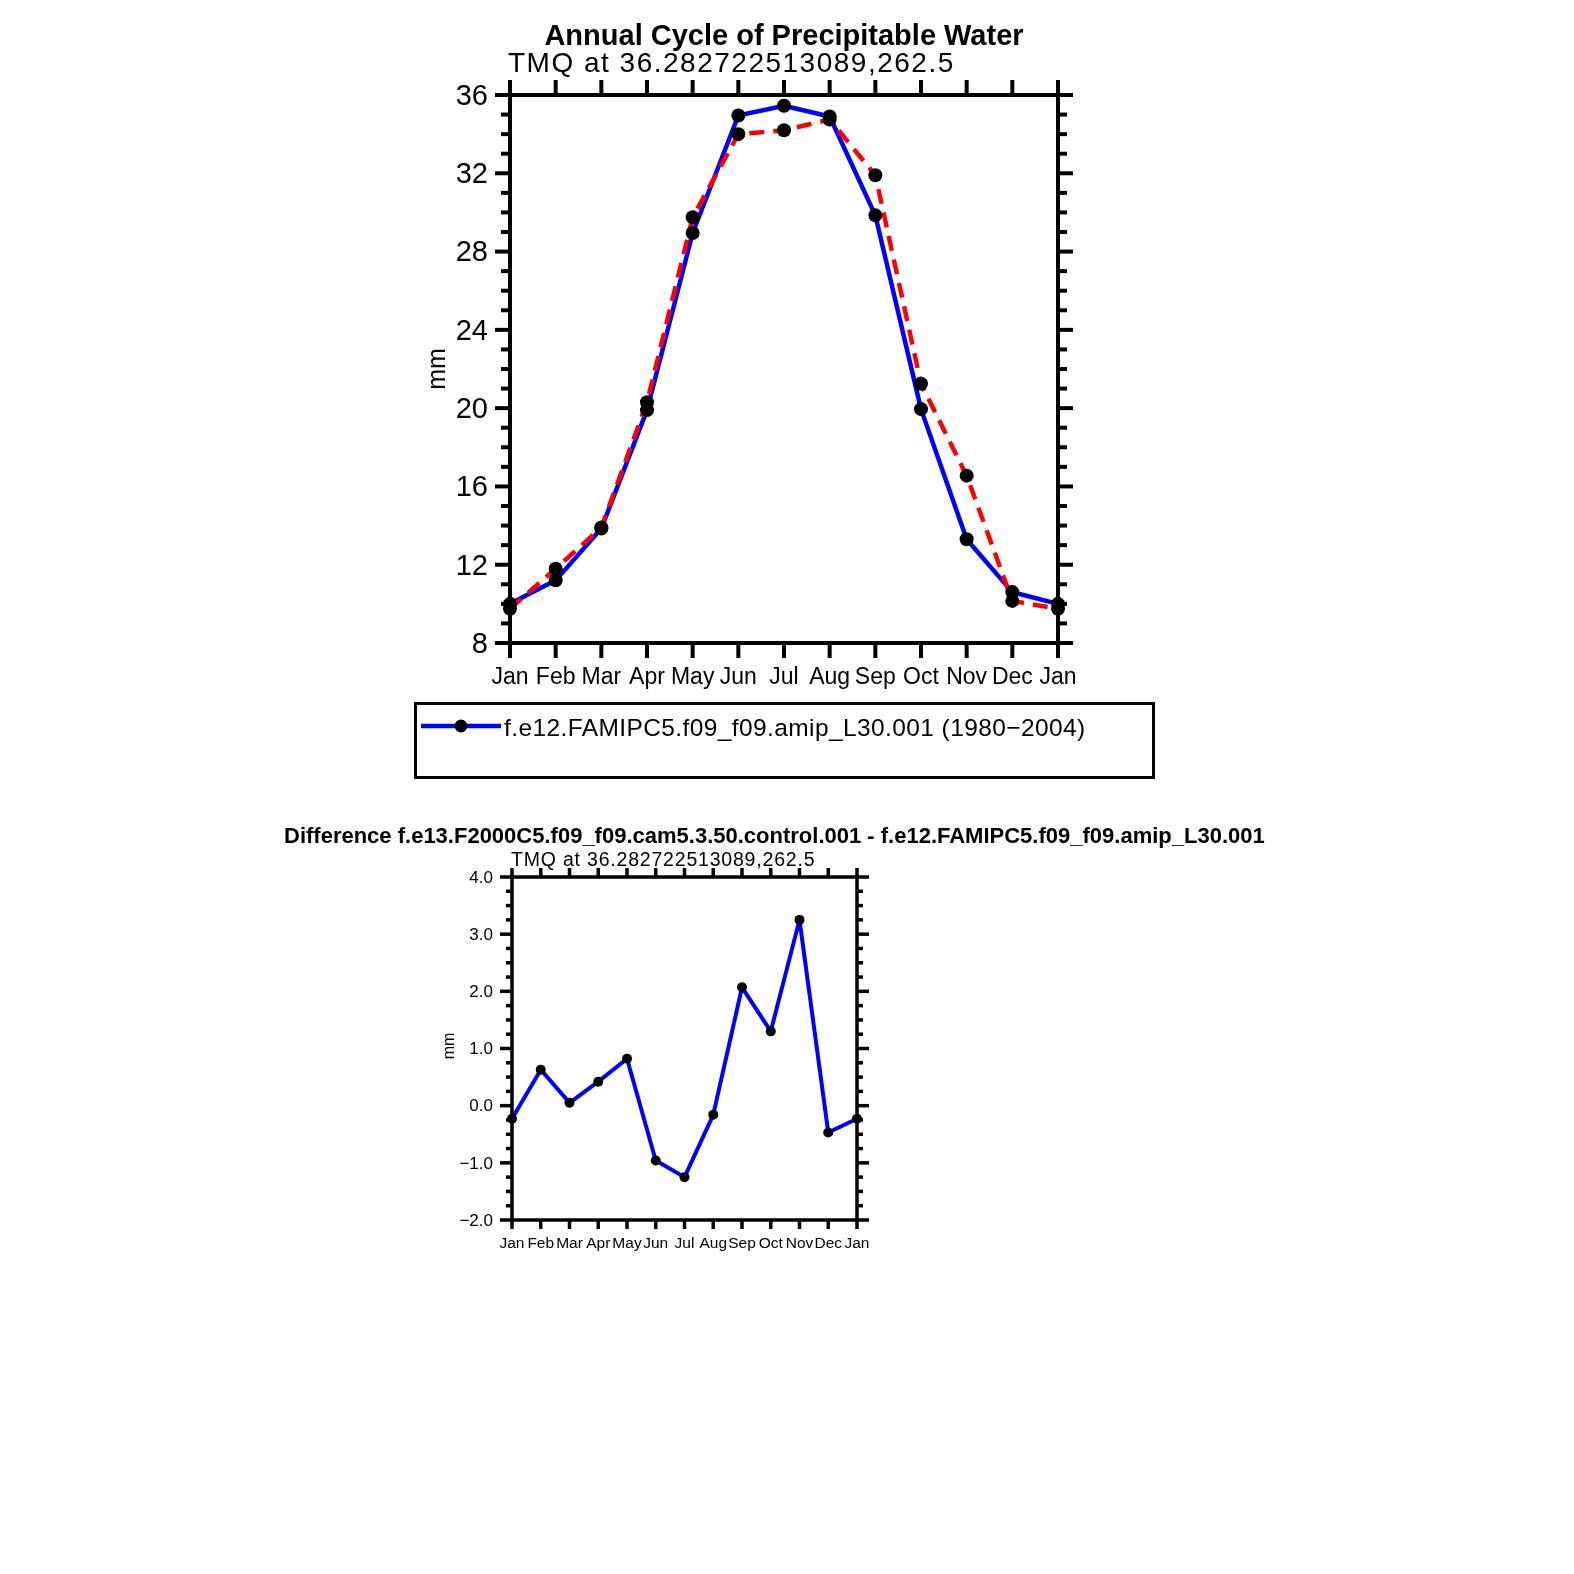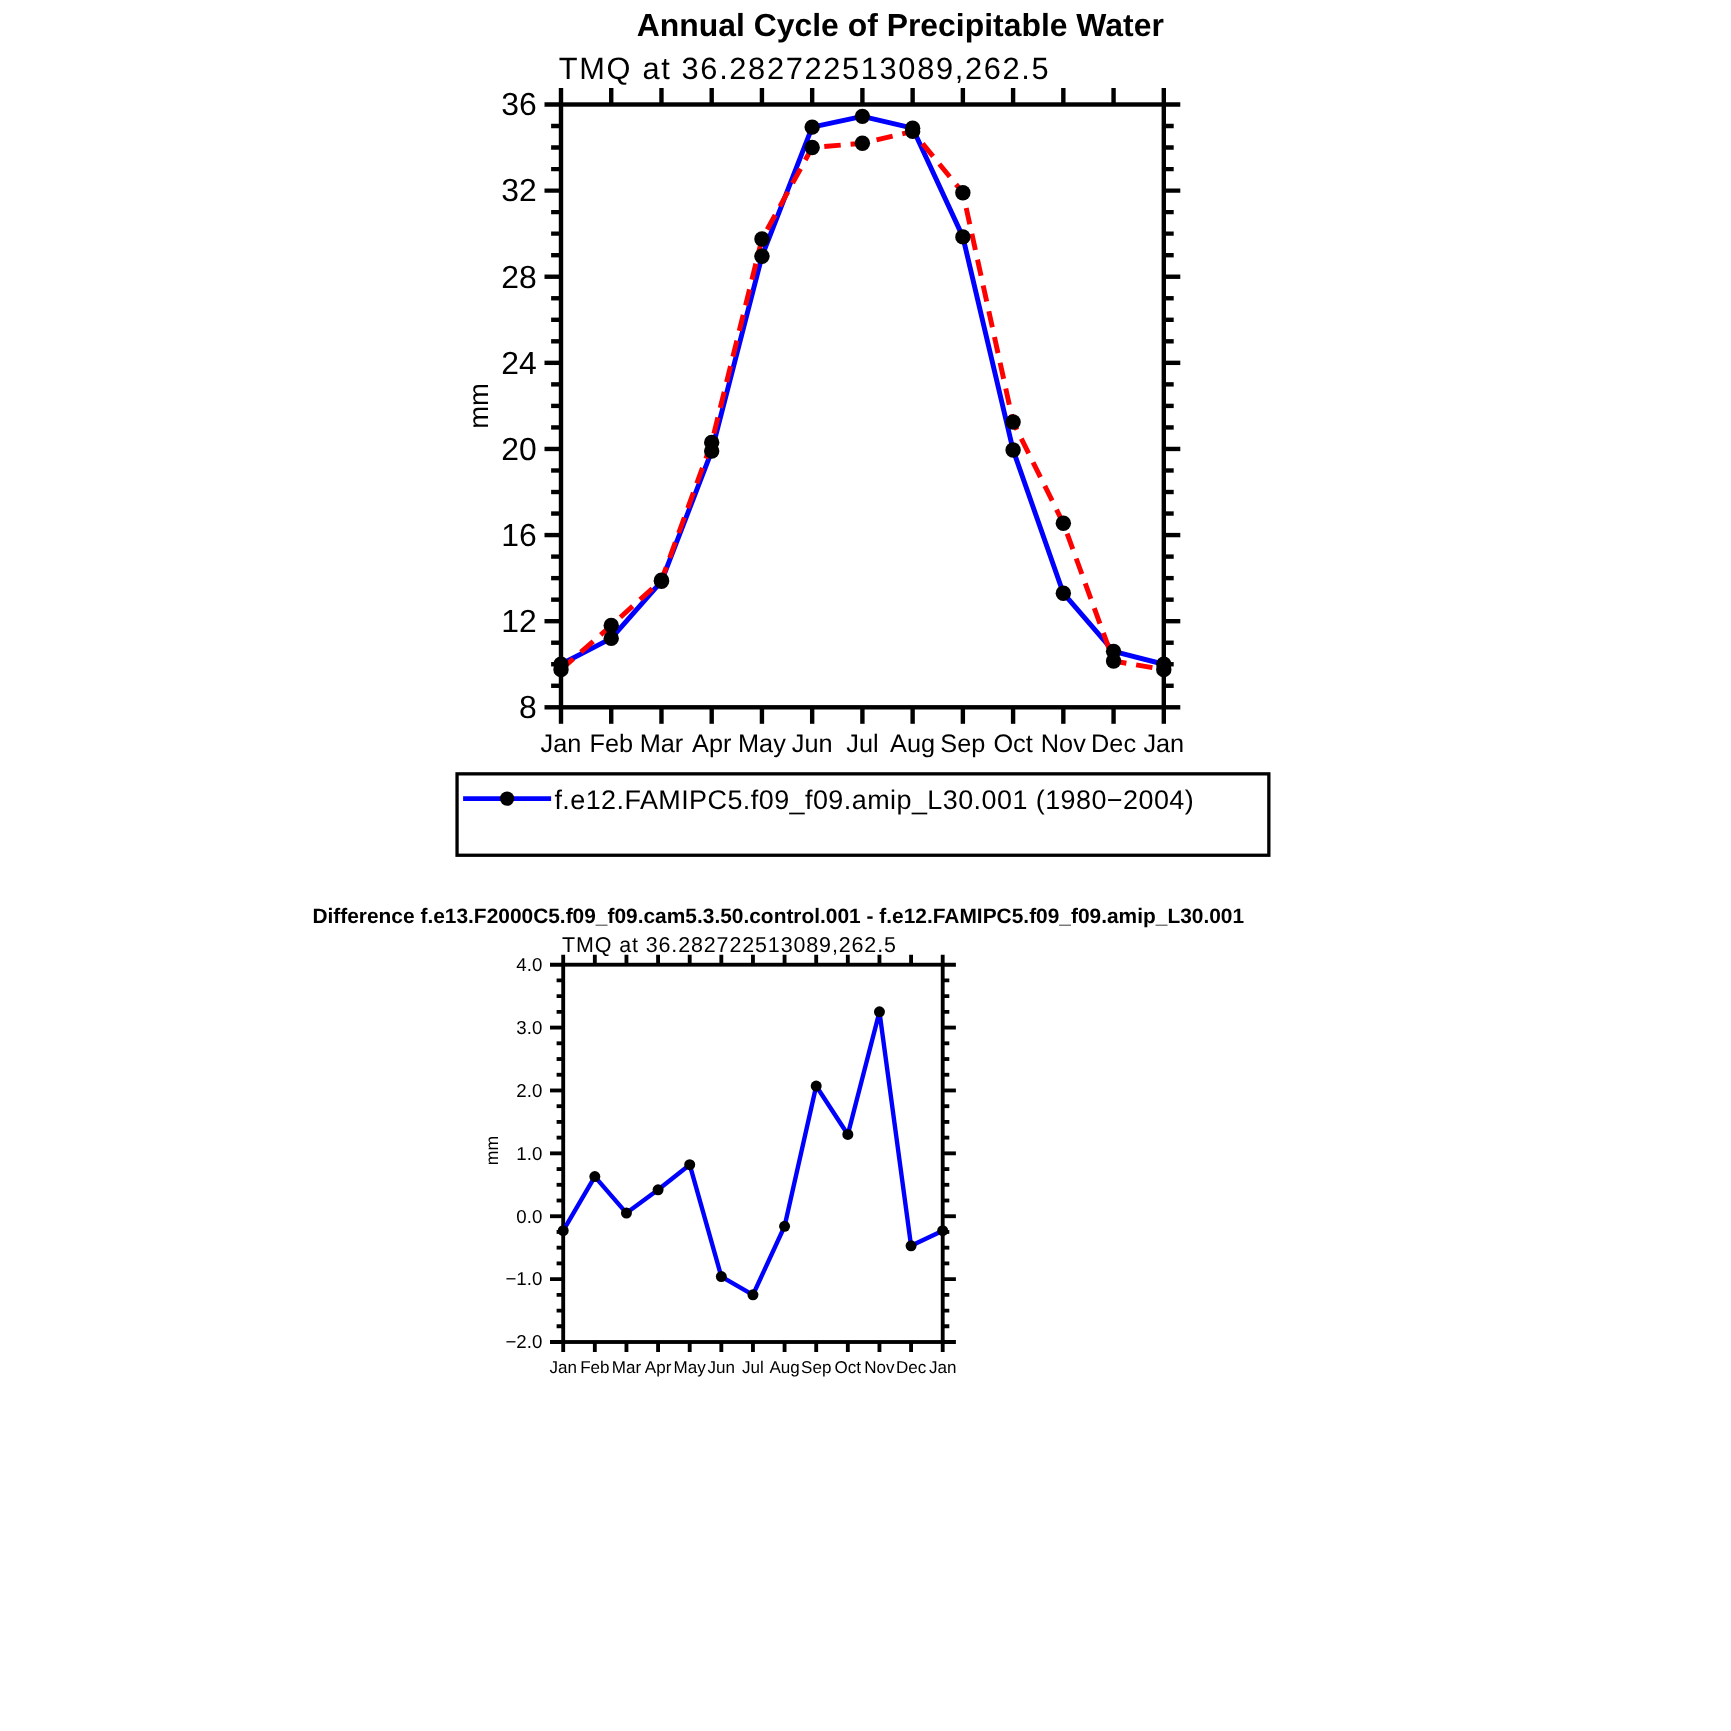--- a/index.html
+++ b/index.html
@@ -1,35 +1,35 @@
 <!DOCTYPE html>
 <html><head>
 <meta charset="utf-8">
 <style>
   html,body{margin:0;padding:0;background:#ffffff;}
   body{width:1574px;height:1574px;position:relative;overflow:hidden;
        font-family:"Liberation Sans",sans-serif;color:#000;}
   #canvas{position:absolute;left:0;top:0;width:1574px;height:1574px;background:#fff;}
 
-  .title-top{position:absolute;left:510px;top:8px;width:548px;text-align:right;
+  .title-top{position:absolute;left:510px;top:19px;width:548px;text-align:center;
              font-size:29px;font-weight:bold;white-space:nowrap;}
   .subtitle-top{position:absolute;left:508px;top:47px;font-size:28px;letter-spacing:1.5px;
                 white-space:nowrap;}
   .ylab-top{position:absolute;left:396px;top:355px;width:80px;height:28px;text-align:center;
             font-size:25px;transform:rotate(-90deg);}
   .plot-top{position:absolute;left:390px;top:78px;width:760px;height:640px;}
 
   .legend{position:absolute;left:414px;top:702px;width:741px;height:77px;
           border:3px solid #000;box-sizing:border-box;background:#fff;padding-top:2px;}
   .legend-row{display:flex;align-items:flex-end;height:35px;padding-left:3px;}
   .legend-sample{flex:0 0 auto;display:block;}
   .legend-label{font-size:24.5px;letter-spacing:0.4px;white-space:nowrap;margin-left:2px;}
 
   .title-bot{position:absolute;left:284px;top:823px;width:800px;text-align:left;
-             font-size:19px;font-weight:bold;white-space:nowrap;}
+             font-size:22px;font-weight:bold;white-space:nowrap;}
   .subtitle-bot{position:absolute;left:511px;top:848px;font-size:19.5px;letter-spacing:0.8px;
                 white-space:nowrap;}
   .ylab-bot{position:absolute;left:430px;top:1036px;width:40px;height:20px;text-align:center;
             font-size:16px;transform:rotate(-90deg);}
   .plot-bot{position:absolute;left:440px;top:862px;width:480px;height:400px;}
 </style>
 </head>
 <body>
 
 <div id="canvas">

